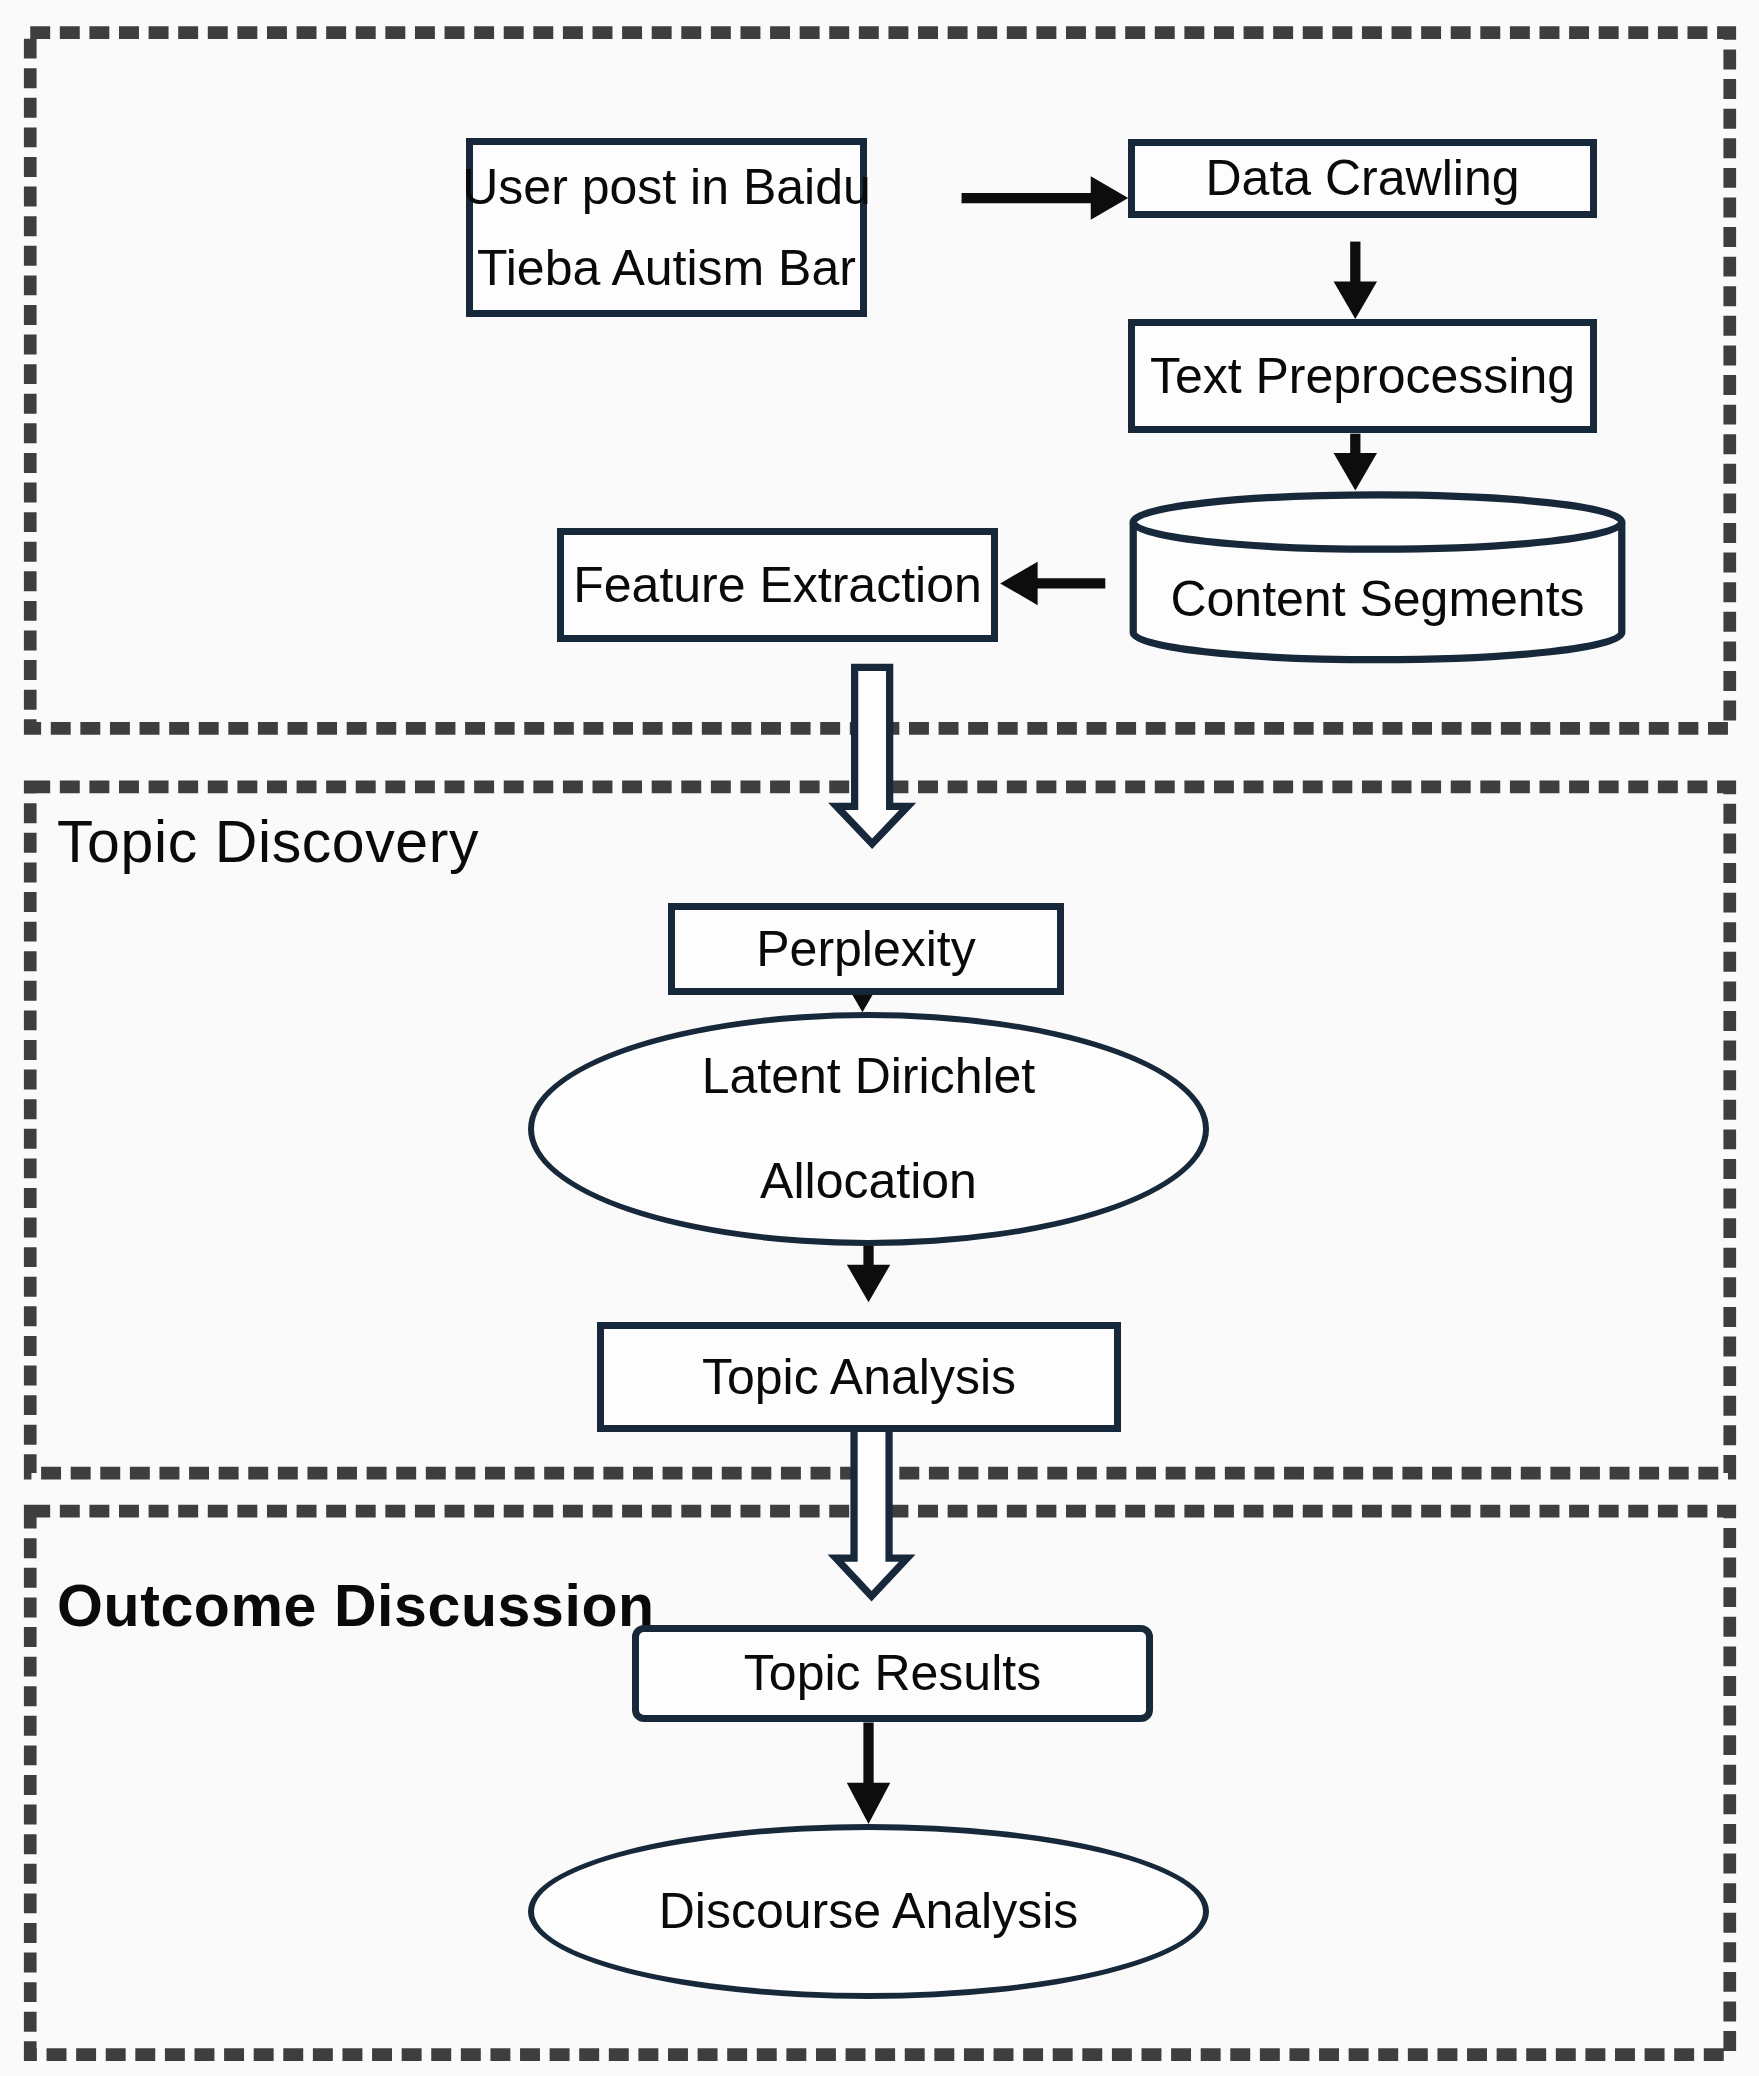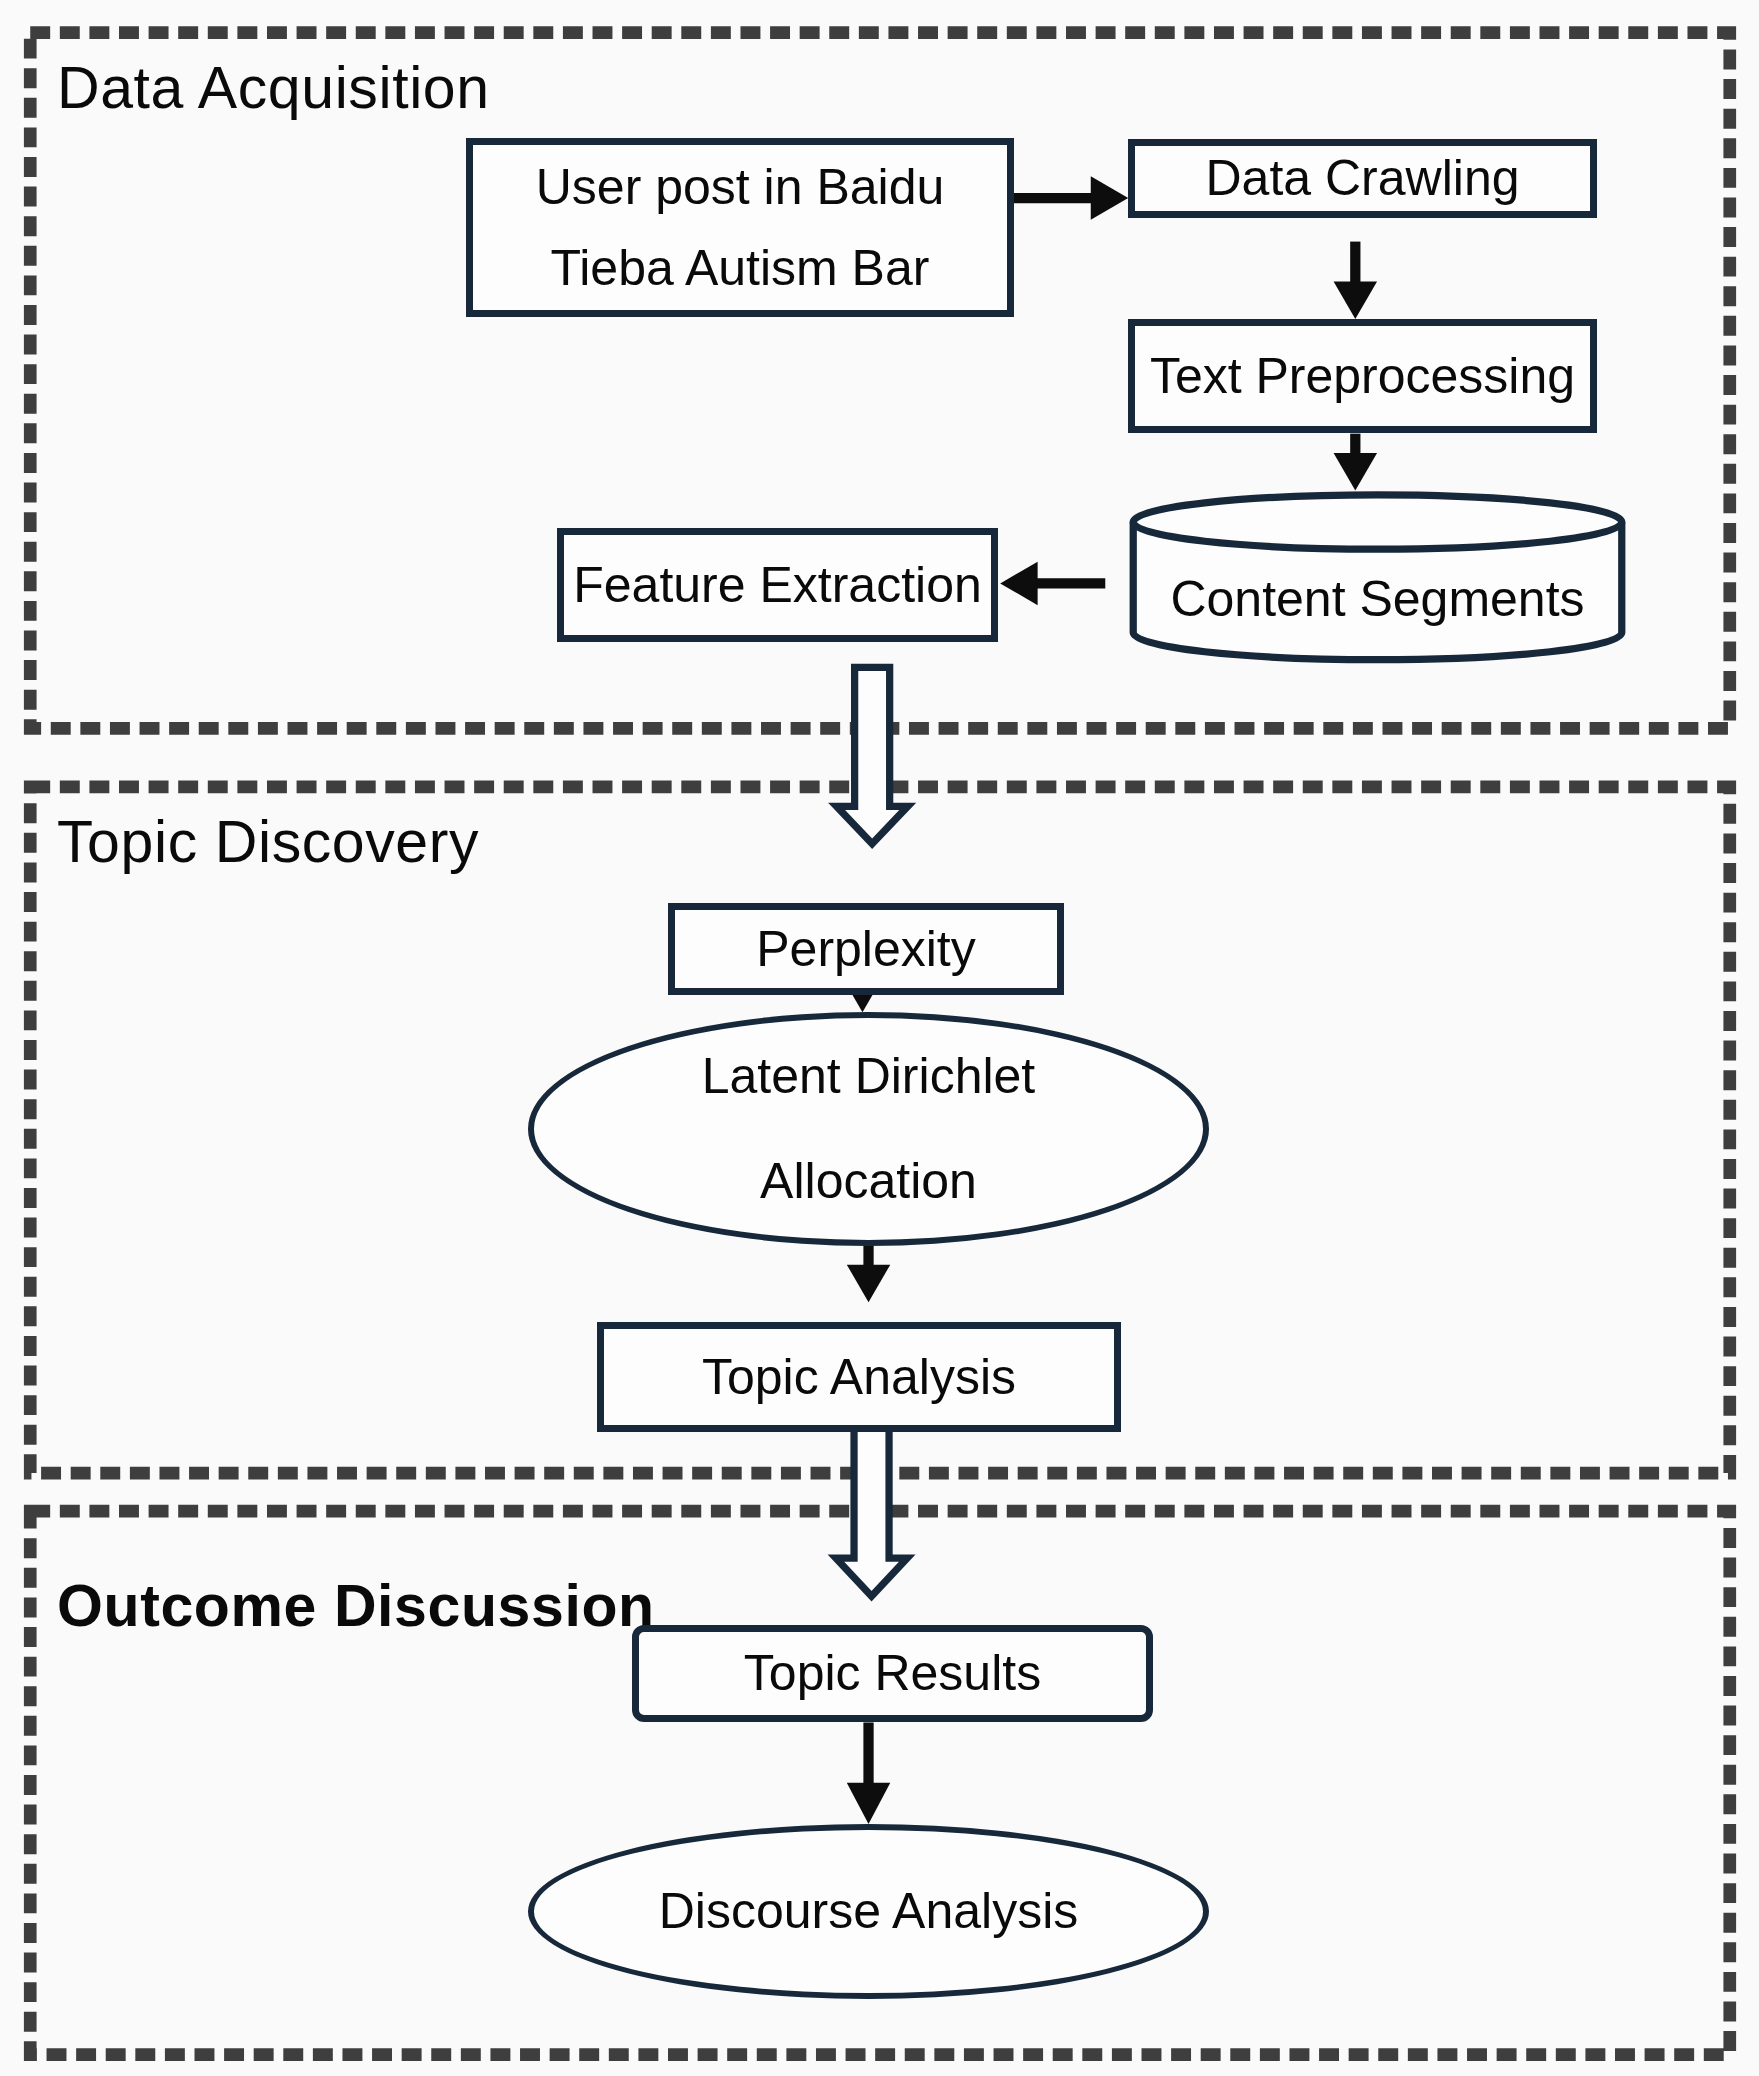--- a/index.html
+++ b/index.html
@@ -78,25 +78,24 @@
     </g>
     <g>
       <line class="arrow-line" x1="1438" y1="2852" x2="1438" y2="2958"></line>
       <polygon class="arrow-head" points="1402,2952 1474,2952 1438,3020"></polygon>
     </g>
 
     <polygon class="hollow-arrow" points="1415,1105 1473,1105 1473,1335 1503,1335 1444,1397 1385,1335 1415,1335"></polygon>
     <polygon class="hollow-arrow" points="1414,2345 1472,2345 1472,2580 1502,2580 1443,2643 1384,2580 1414,2580"></polygon>
   </svg>
 
-  <div class="section-label" style="left:57px;top:56px;">Data Acquisition</div>
   <div class="section-label" style="left:57px;top:810px;">Topic Discovery</div>
   <div class="section-label" style="left:57px;top:1574px;font-weight:bold;">Outcome Discussion</div>
 
-  <div class="node" style="left:466px;top:138px;width:548px;height:179px;">
+  <div class="node" style="left:466px;top:138px;width:401px;height:179px;">
     <span class="ln gap2">User post in Baidu</span>
     <span class="ln gap2">Tieba Autism Bar</span>
   </div>
 
   <div class="node" style="left:1128px;top:139px;width:469px;height:79px;">
     <span class="ln">Data Crawling</span>
   </div>
 
   <div class="node" style="left:1128px;top:319px;width:469px;height:114px;">
     <span class="ln">Text Preprocessing</span>

